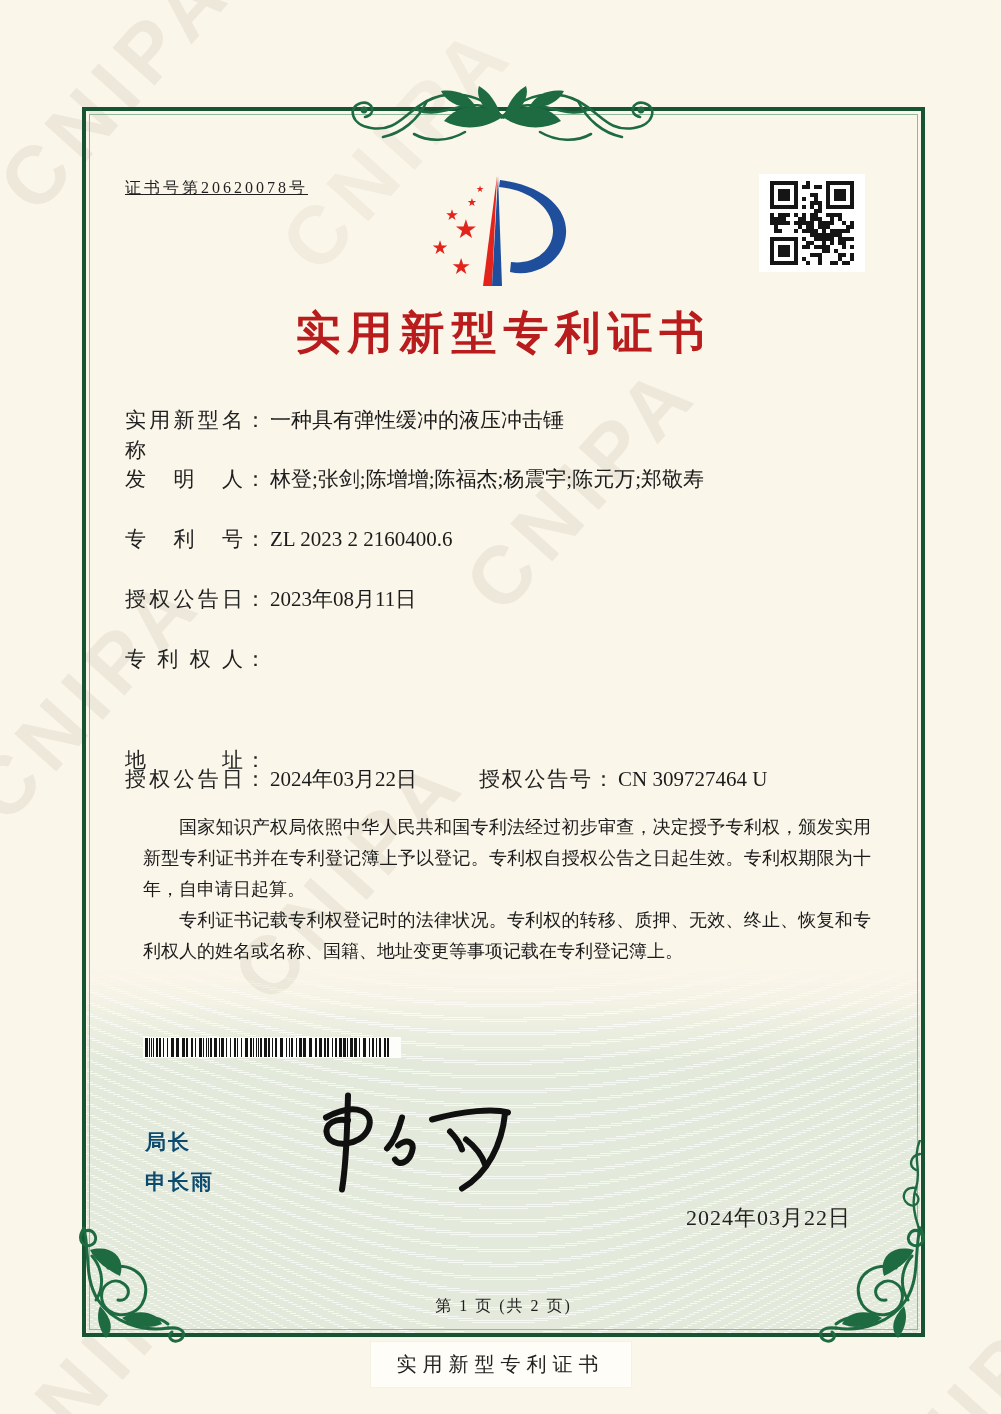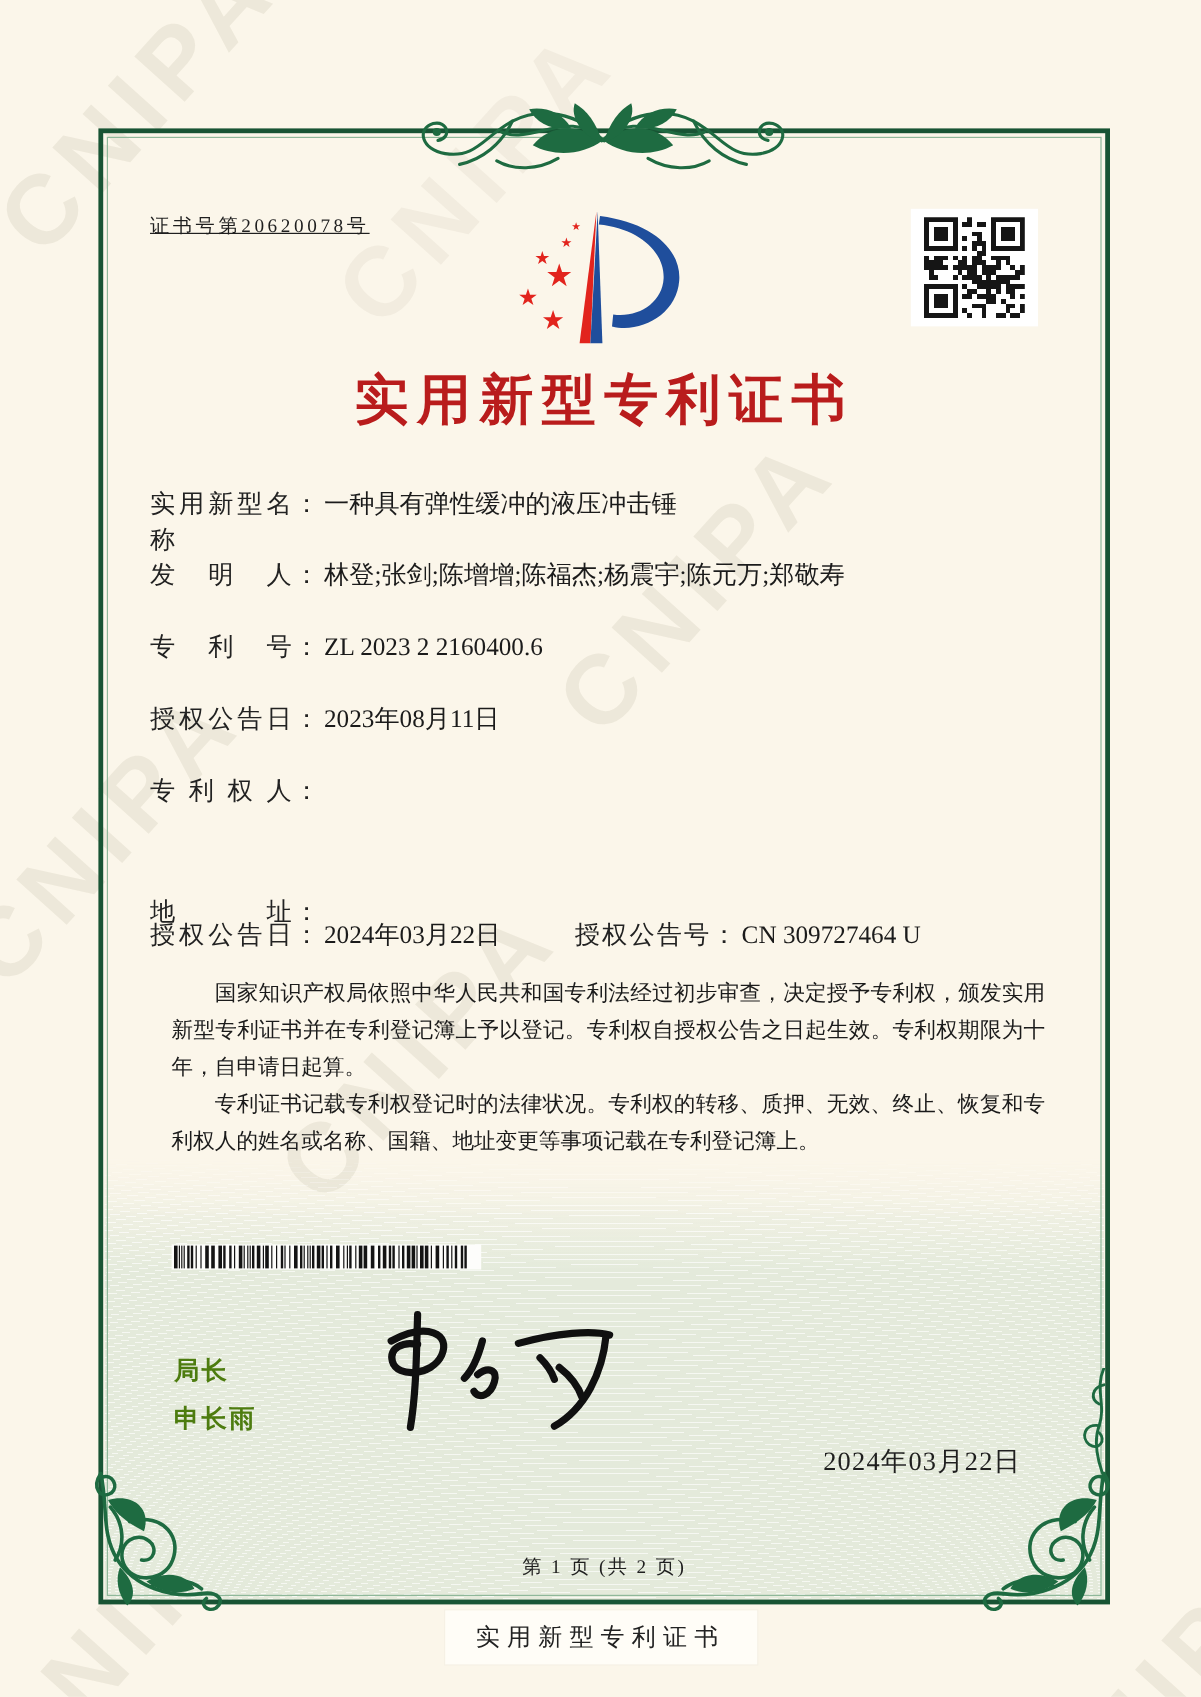--- a/index.html
+++ b/index.html
@@ -60,21 +60,21 @@
   
   .paras{left:143px;top:812px;width:728px;font-size:18px;line-height:31px;
          text-align:justify;color:#1b1b1b;}
   .paras p{margin:0;text-indent:2em;}
   
   .barcode{left:143px;top:1037px;width:258px;height:21px;background:#fdfdfb;
            display:flex;align-items:stretch;padding:1px 2px;box-sizing:border-box;}
   .barcode span{background:#141414;height:100%;}
   
   .signer{left:145px;font-family:"Liberation Sans","DejaVu Sans",sans-serif;
-          font-size:21px;font-weight:600;color:#4d7c0f;letter-spacing:2px;}
+          font-size:21px;font-weight:600;color:#0c4a6e;letter-spacing:2px;}
   .signer-title{top:1128px}.signer-name{top:1168px}
   .sig-svg{left:298px;top:1088px;width:215px;height:108px;}
   .issue-date{left:686px;top:1203px;font-size:22px;letter-spacing:1px;}
   .page-info{left:82px;top:1296px;width:843px;text-align:center;font-size:16px;letter-spacing:2px;}
   .note-box{
     left:50%;top:1342px;transform:translateX(-50%);
     background:#fffdf7;padding:9px 26px;font-size:20px;letter-spacing:6px;
     color:#222;white-space:nowrap;box-shadow:0 0 0 1px rgba(0,0,0,0.02);
   }
   

